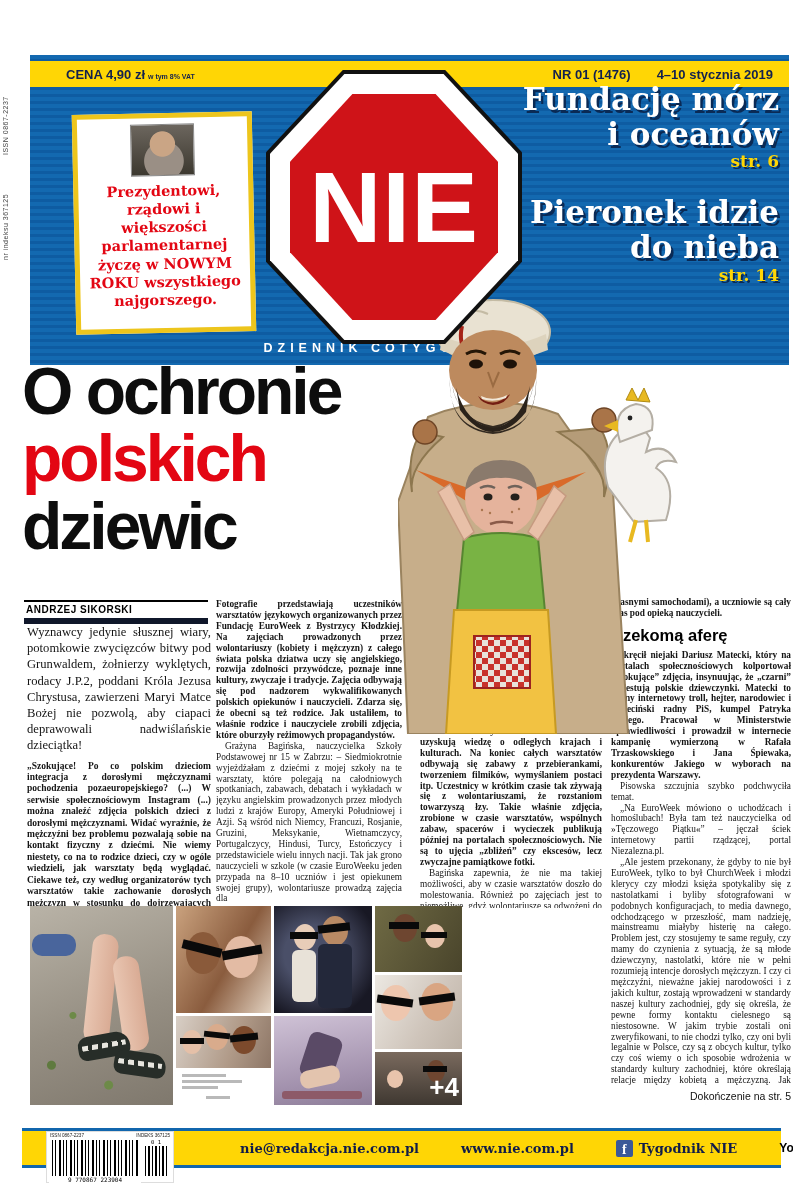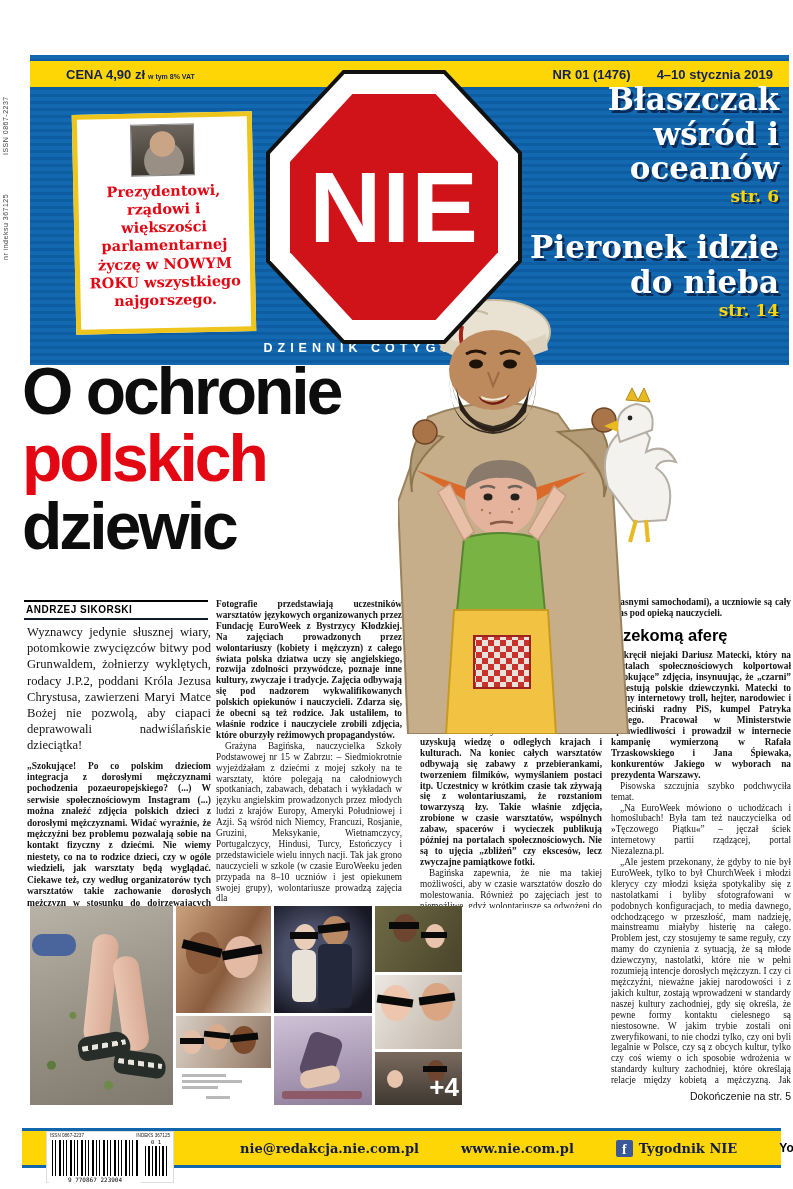--- a/index.html
+++ b/index.html
@@ -52,21 +52,21 @@
     text-shadow:2.5px 2.5px 0 #0a2a55; }
   .teaser-page { color:#ffd605; font:bold 17px "DejaVu Serif", serif;
     text-shadow:2px 2px 0 #0a2a55; }
   .teaser-gap { height:24px; }
   
   .mainhead { position:absolute; left:22px; top:358px; z-index:2;
     font:bold 66px/1.02 "Liberation Sans", sans-serif; letter-spacing:-3px; color:#0d0d0d; }
   .mainhead .red { color:#e30613; }
   
   .byline { position:absolute; left:24px; top:600px; width:184px;
-    border-top:2px solid #000; border-bottom:2px solid #0f172a; padding:2px 0 3px 2px;
+    border-top:2px solid #000; border-bottom:6px solid #0f172a; padding:2px 0 3px 2px;
     font:bold 10px "Liberation Sans", sans-serif; letter-spacing:.5px; color:#000; }
   .col { position:absolute; overflow:hidden; color:#141414;
     font:9.3px/10.9px "Liberation Serif", serif; text-align:justify; }
   .col p { text-indent:9px; }
   .col p.ni { text-indent:0;font-weight:bold; }
   .col1 { left:27px;  top:624px; width:184px; height:282px; }
   .col2 { left:216px; top:599px; width:186px; height:310px; }
   .col3 { left:420px; top:726px; width:182px; height:182px; }
   .col4 { left:611px; top:597px; width:180px; height:488px; }
   .lead { font:12.6px/16.2px "Liberation Serif", serif; margin-bottom:7px; }
@@ -151,21 +151,21 @@
   <div class="logo">
     <div class="black octa"></div>
     <div class="white octa"></div>
     <div class="red octa">
       <span class="nie">NIE</span>
     </div>
   </div>
   <div class="tagline">DZIENNIK COTYGODNIOWY</div>
 
   <div class="teasers">
-    <div class="teaser-title">Błaszczak wśród i oceanów</div>
+    <div class="teaser-title">Fundację mórz i oceanów</div>
     <div class="teaser-page">str. 6</div>
     <div class="teaser-gap"></div>
     <div class="teaser-title">Pieronek idzie do nieba</div>
     <div class="teaser-page">str. 14</div>
   </div>
 
   <div class="mainhead">
     <div>O ochronie</div>
     <div class="red">polskich</div>
     <div>dziewic</div>

